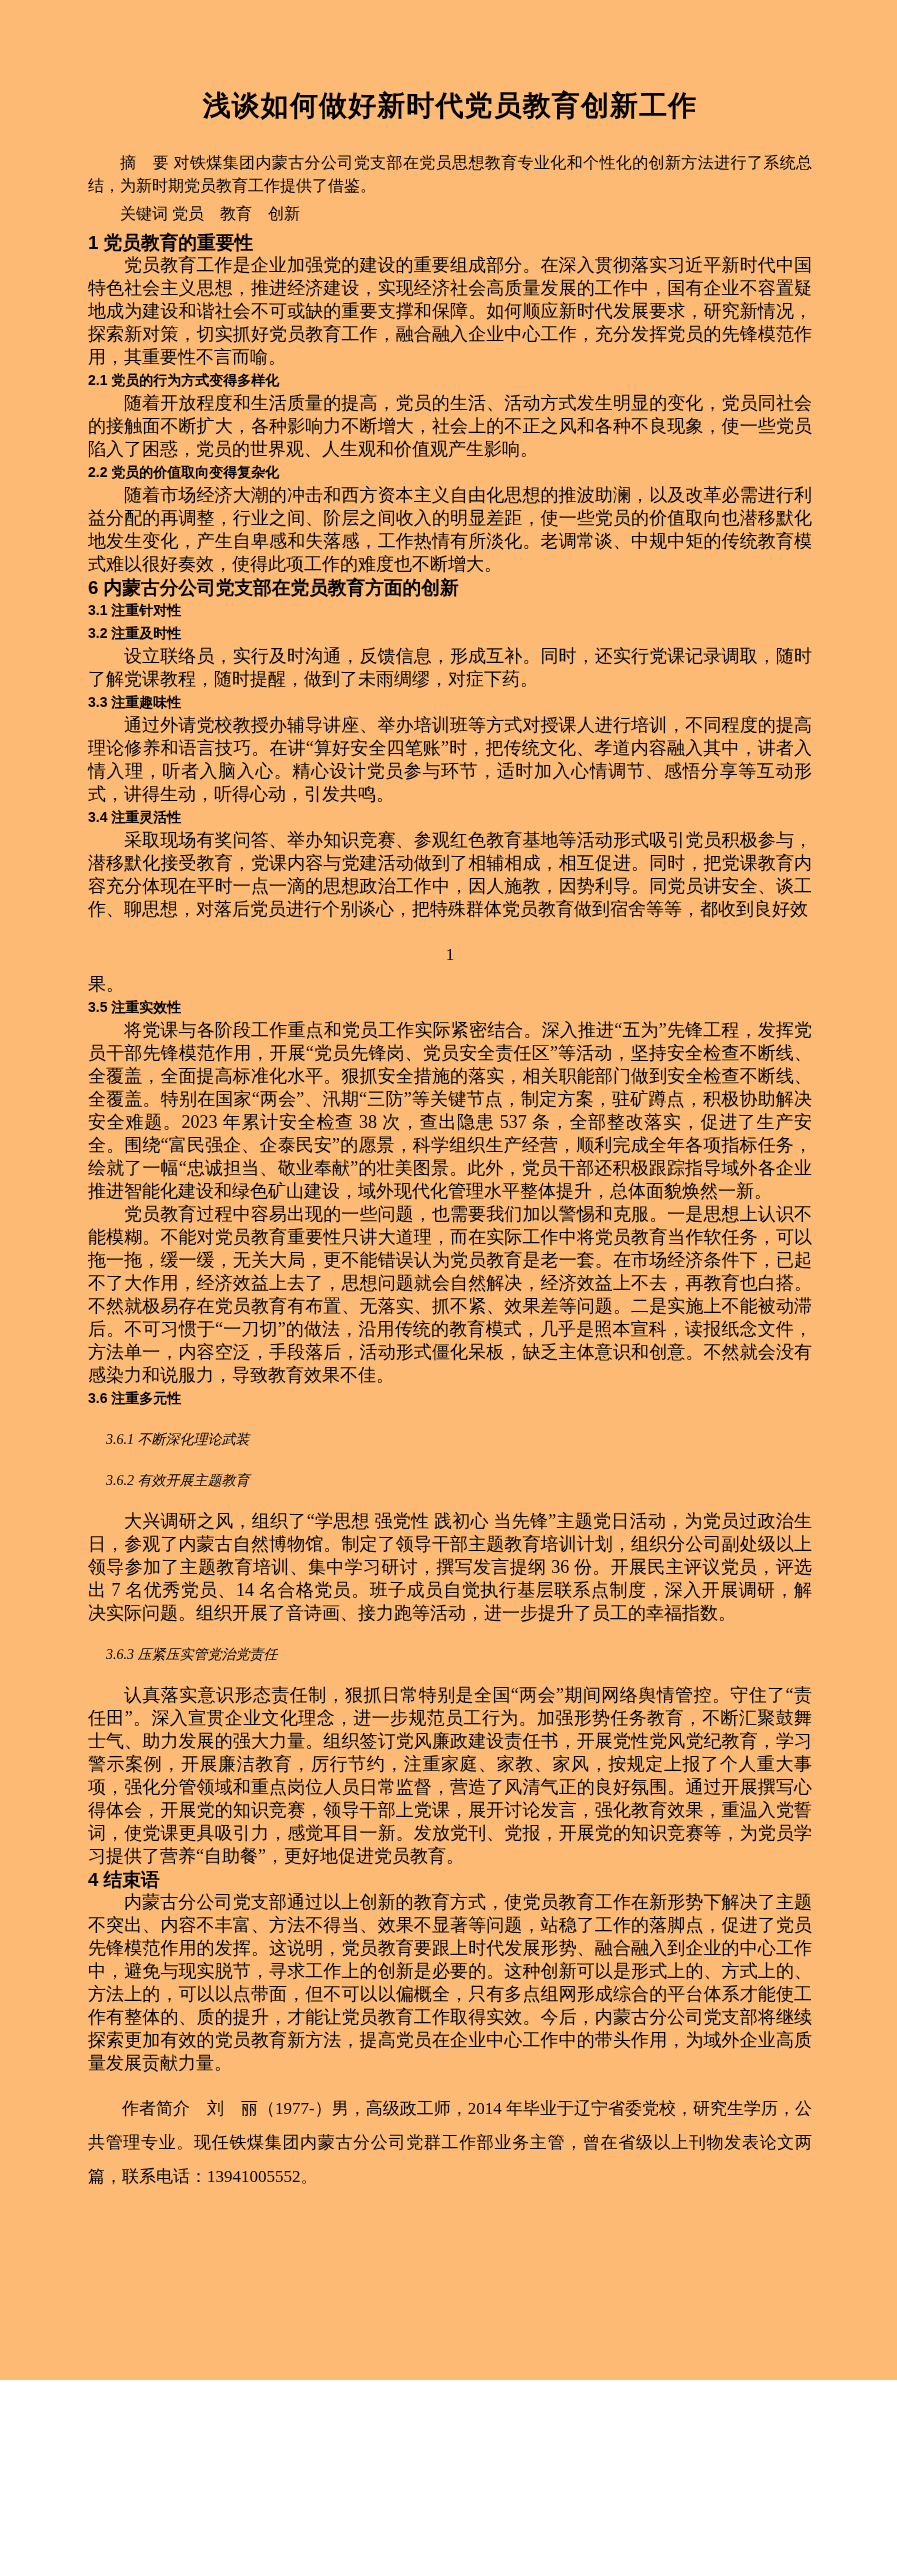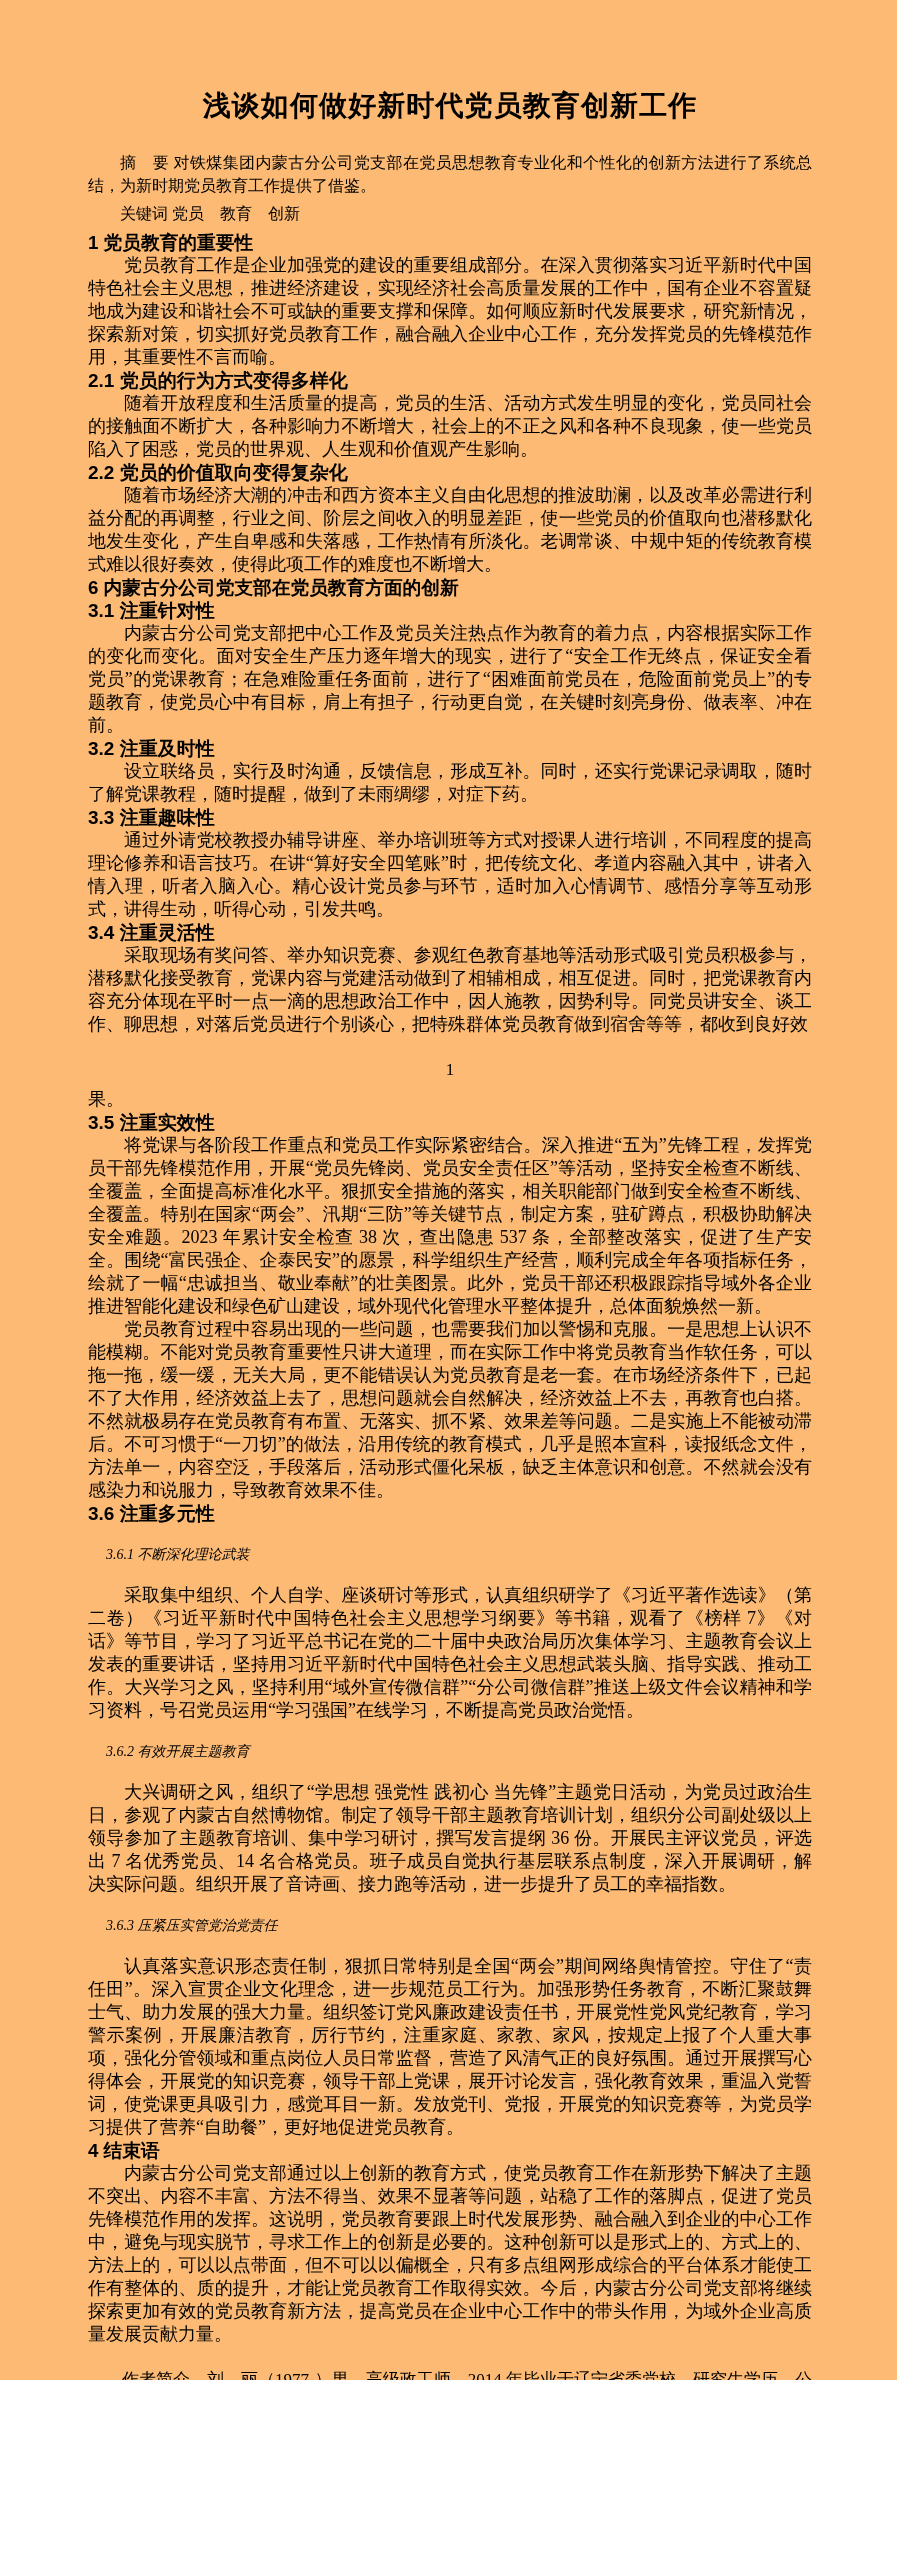--- a/index.html
+++ b/index.html
@@ -57,21 +57,21 @@
   .block-h1{
     font-family:"Liberation Sans","DejaVu Sans",sans-serif;
     font-weight:700;
     font-size:18.7px;
     line-height:23px;
     margin:0;
   }
   .block-h2{
     font-family:"Liberation Sans","DejaVu Sans",sans-serif;
     font-weight:700;
-    font-size:19px;
+    font-size:14px;
     line-height:23px;
     margin:0;
   }
   .block-h3{
     font-family:"Liberation Serif","DejaVu Serif",serif;
     font-weight:400;
     font-size:14px;
     line-height:23px;
     margin:18px;
     font-style:italic;
@@ -127,35 +127,33 @@
 
   <div id="doc-blocks">
       <div class="block-h1">1 党员教育的重要性</div>
       <div class="block-p">党员教育工作是企业加强党的建设的重要组成部分。在深入贯彻落实习近平新时代中国特色社会主义思想，推进经济建设，实现经济社会高质量发展的工作中，国有企业不容置疑地成为建设和谐社会不可或缺的重要支撑和保障。如何顺应新时代发展要求，研究新情况，探索新对策，切实抓好党员教育工作，融合融入企业中心工作，充分发挥党员的先锋模范作用，其重要性不言而喻。</div>
       <div class="block-h2">2.1 党员的行为方式变得多样化</div>
       <div class="block-p">随着开放程度和生活质量的提高，党员的生活、活动方式发生明显的变化，党员同社会的接触面不断扩大，各种影响力不断增大，社会上的不正之风和各种不良现象，使一些党员陷入了困惑，党员的世界观、人生观和价值观产生影响。</div>
       <div class="block-h2">2.2 党员的价值取向变得复杂化</div>
       <div class="block-p">随着市场经济大潮的冲击和西方资本主义自由化思想的推波助澜，以及改革必需进行利益分配的再调整，行业之间、阶层之间收入的明显差距，使一些党员的价值取向也潜移默化地发生变化，产生自卑感和失落感，工作热情有所淡化。老调常谈、中规中矩的传统教育模式难以很好奏效，使得此项工作的难度也不断增大。</div>
       <div class="block-h1">6 内蒙古分公司党支部在党员教育方面的创新</div>
       <div class="block-h2">3.1 注重针对性</div>
-      <div class="block-p">内蒙古分公司党支部把中心工作及党员关注热点作为教育的着力点，内容根据实际工作的变化而变化。面对安全生产压力逐年增大的现实，进行了“安全工作无终点，保证安全看党员”的党课教育；在急难险重任务面前，进行了“困难面前党员在，危险面前党员上”的专题教育，使党员心中有目标，肩上有担子，行动更自觉，在关键时刻亮身份、做表率、冲在前。</div>
       <div class="block-h2">3.2 注重及时性</div>
       <div class="block-p">设立联络员，实行及时沟通，反馈信息，形成互补。同时，还实行党课记录调取，随时了解党课教程，随时提醒，做到了未雨绸缪，对症下药。</div>
       <div class="block-h2">3.3 注重趣味性</div>
       <div class="block-p">通过外请党校教授办辅导讲座、举办培训班等方式对授课人进行培训，不同程度的提高理论修养和语言技巧。在讲“算好安全四笔账”时，把传统文化、孝道内容融入其中，讲者入情入理，听者入脑入心。精心设计党员参与环节，适时加入心情调节、感悟分享等互动形式，讲得生动，听得心动，引发共鸣。</div>
       <div class="block-h2">3.4 注重灵活性</div>
       <div class="block-p">采取现场有奖问答、举办知识竞赛、参观红色教育基地等活动形式吸引党员积极参与，潜移默化接受教育，党课内容与党建活动做到了相辅相成，相互促进。同时，把党课教育内容充分体现在平时一点一滴的思想政治工作中，因人施教，因势利导。同党员讲安全、谈工作、聊思想，对落后党员进行个别谈心，把特殊群体党员教育做到宿舍等等，都收到良好效</div>
       <div class="block-pagenum">1</div>
       <div class="block-pcont">果。</div>
       <div class="block-h2">3.5 注重实效性</div>
       <div class="block-p">将党课与各阶段工作重点和党员工作实际紧密结合。深入推进“五为”先锋工程，发挥党员干部先锋模范作用，开展“党员先锋岗、党员安全责任区”等活动，坚持安全检查不断线、全覆盖，全面提高标准化水平。狠抓安全措施的落实，相关职能部门做到安全检查不断线、全覆盖。特别在国家“两会”、汛期“三防”等关键节点，制定方案，驻矿蹲点，积极协助解决安全难题。2023 年累计安全检查 38 次，查出隐患 537 条，全部整改落实，促进了生产安全。围绕“富民强企、企泰民安”的愿景，科学组织生产经营，顺利完成全年各项指标任务，绘就了一幅“忠诚担当、敬业奉献”的壮美图景。此外，党员干部还积极跟踪指导域外各企业推进智能化建设和绿色矿山建设，域外现代化管理水平整体提升，总体面貌焕然一新。</div>
       <div class="block-p">党员教育过程中容易出现的一些问题，也需要我们加以警惕和克服。一是思想上认识不能模糊。不能对党员教育重要性只讲大道理，而在实际工作中将党员教育当作软任务，可以拖一拖，缓一缓，无关大局，更不能错误认为党员教育是老一套。在市场经济条件下，已起不了大作用，经济效益上去了，思想问题就会自然解决，经济效益上不去，再教育也白搭。不然就极易存在党员教育有布置、无落实、抓不紧、效果差等问题。二是实施上不能被动滞后。不可习惯于“一刀切”的做法，沿用传统的教育模式，几乎是照本宣科，读报纸念文件，方法单一，内容空泛，手段落后，活动形式僵化呆板，缺乏主体意识和创意。不然就会没有感染力和说服力，导致教育效果不佳。</div>
       <div class="block-h2">3.6 注重多元性</div>
       <div class="block-h3">3.6.1 不断深化理论武装</div>
-      <div class="block-p">采取集中组织、个人自学、座谈研讨等形式，认真组织研学了《习近平著作选读》（第二卷）《习近平新时代中国特色社会主义思想学习纲要》等书籍，观看了《榜样 7》《对话》等节目，学习了习近平总书记在党的二十届中央政治局历次集体学习、主题教育会议上发表的重要讲话，坚持用习近平新时代中国特色社会主义思想武装头脑、指导实践、推动工作。大兴学习之风，坚持利用“域外宣传微信群”“分公司微信群”推送上级文件会议精神和学习资料，号召党员运用“学习强国”在线学习，不断提高党员政治觉悟。</div>
       <div class="block-h3">3.6.2 有效开展主题教育</div>
       <div class="block-p">大兴调研之风，组织了“学思想 强党性 践初心 当先锋”主题党日活动，为党员过政治生日，参观了内蒙古自然博物馆。制定了领导干部主题教育培训计划，组织分公司副处级以上领导参加了主题教育培训、集中学习研讨，撰写发言提纲 36 份。开展民主评议党员，评选出 7 名优秀党员、14 名合格党员。班子成员自觉执行基层联系点制度，深入开展调研，解决实际问题。组织开展了音诗画、接力跑等活动，进一步提升了员工的幸福指数。</div>
       <div class="block-h3">3.6.3 压紧压实管党治党责任</div>
       <div class="block-p">认真落实意识形态责任制，狠抓日常特别是全国“两会”期间网络舆情管控。守住了“责任田”。深入宣贯企业文化理念，进一步规范员工行为。加强形势任务教育，不断汇聚鼓舞士气、助力发展的强大力量。组织签订党风廉政建设责任书，开展党性党风党纪教育，学习警示案例，开展廉洁教育，厉行节约，注重家庭、家教、家风，按规定上报了个人重大事项，强化分管领域和重点岗位人员日常监督，营造了风清气正的良好氛围。通过开展撰写心得体会，开展党的知识竞赛，领导干部上党课，展开讨论发言，强化教育效果，重温入党誓词，使党课更具吸引力，感觉耳目一新。发放党刊、党报，开展党的知识竞赛等，为党员学习提供了营养“自助餐”，更好地促进党员教育。</div>
       <div class="block-h1">4 结束语</div>
       <div class="block-p">内蒙古分公司党支部通过以上创新的教育方式，使党员教育工作在新形势下解决了主题不突出、内容不丰富、方法不得当、效果不显著等问题，站稳了工作的落脚点，促进了党员先锋模范作用的发挥。这说明，党员教育要跟上时代发展形势、融合融入到企业的中心工作中，避免与现实脱节，寻求工作上的创新是必要的。这种创新可以是形式上的、方式上的、方法上的，可以以点带面，但不可以以偏概全，只有多点组网形成综合的平台体系才能使工作有整体的、质的提升，才能让党员教育工作取得实效。今后，内蒙古分公司党支部将继续探索更加有效的党员教育新方法，提高党员在企业中心工作中的带头作用，为域外企业高质量发展贡献力量。</div>
       <div class="block-author"><span class="lbl">作者简介</span>　<span>刘　丽（1977-）男，高级政工师，2014 年毕业于辽宁省委党校，研究生学历，公共管理专业。现任铁煤集团内蒙古分公司党群工作部业务主管，曾在省级以上刊物发表论文两篇，联系电话：13941005552。</span></div>
     </div>
 </div>
 

